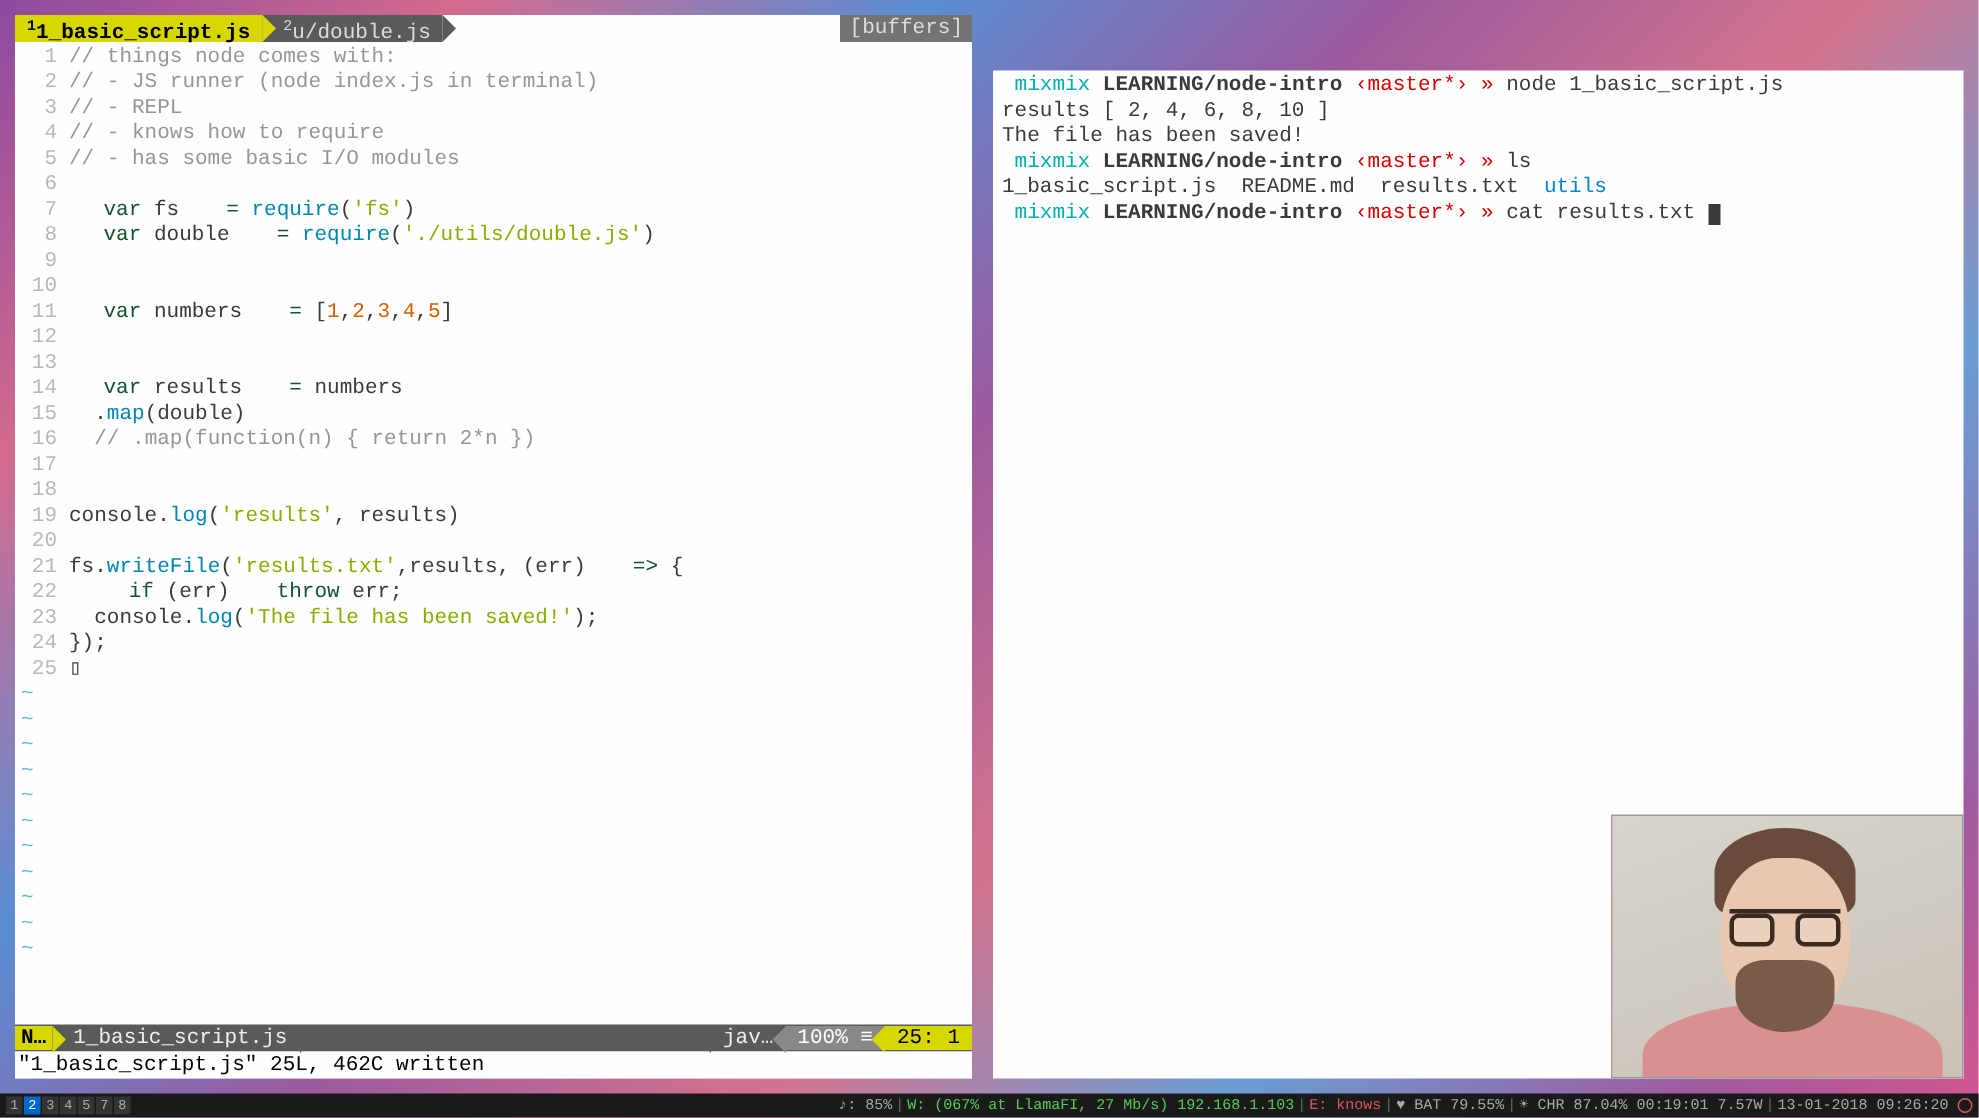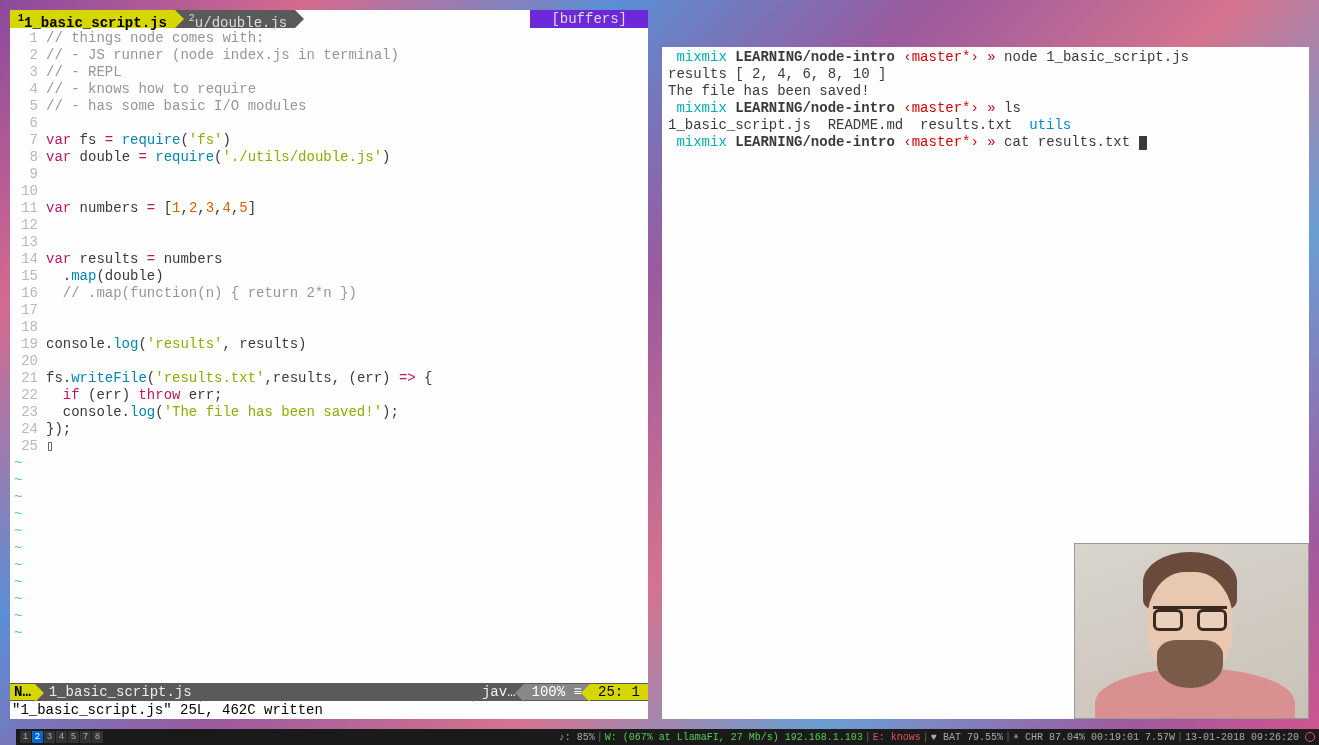--- a/index.html
+++ b/index.html
@@ -66,23 +66,23 @@
     content: '';
     position: absolute;
     right: -9px; top: 0;
     border-left: 9px solid #5a5a5a;
     border-top: 9px solid transparent;
     border-bottom: 9px solid transparent;
   }
   .sup { font-size: 10px; vertical-align: super; }
   .buffers-label {
     margin-left: auto;
-    background: #6d28d9;
+    background: #737373;
     color: #ddd;
-    padding: 0 21px;
+    padding: 0 6px;
     height: 18px;
     line-height: 18px;
   }
   
   
   .code-area {
     flex: 1;
     white-space: pre;
     padding-top: 2px;
     line-height: 17px;
@@ -94,21 +94,21 @@
     width: 36px;
     text-align: right;
     color: #b8b8b8;
     padding-right: 8px;
     flex-shrink: 0;
   }
   .code { flex: 1; }
   .tilde { color: #5fb8d4; padding-left: 4px; }
   
   .c-comment { color: #969696; }
-  .c-keyword { color: #be185d; }
+  .c-keyword { color: #14532d; margin-left: 23px; }
   .c-func { color: #0087af; }
   .c-string { color: #87af00; }
   .c-number { color: #d75f00; }
   
   
   .vim-status {
     display: flex;
     align-items: center;
     height: 18px;
     background: #5a5a5a;
@@ -268,21 +268,21 @@
     position: absolute;
     left: 20px; bottom: -20px;
     width: 200px; height: 70px;
     background: #d89090;
     border-radius: 50% 50% 0 0;
   }
   
   
   .osbar {
     position: absolute;
-    bottom: 0; left: 16px; right: 0;
+    bottom: 0; left: 0; right: 0;
     height: 16px;
     background: #1a1a1a;
     color: #aaa;
     display: flex;
     align-items: center;
     font-size: 10px;
     padding: 0 4px;
   }
   .ws {
     display: inline-block;

